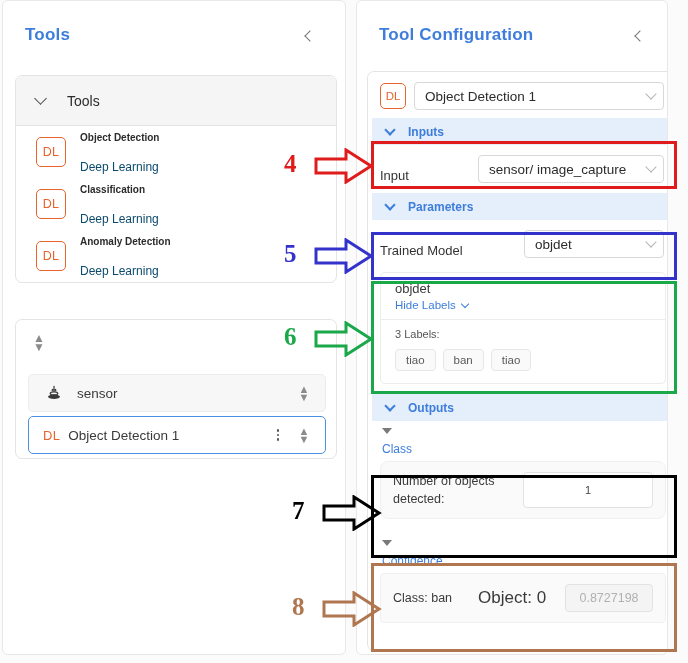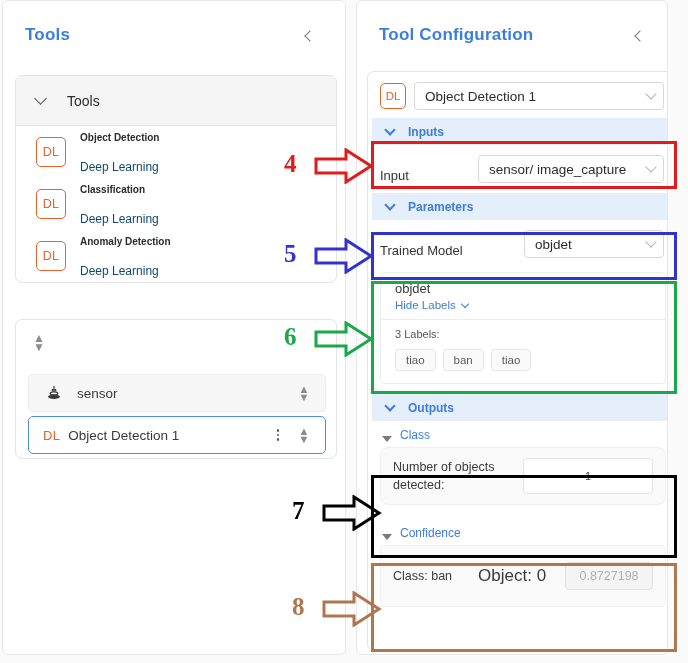--- a/index.html
+++ b/index.html
@@ -237,22 +237,23 @@
   .model-body { border-top: 1px solid #ececec; padding: 8px 14px 12px 14px; }
   .labels-count { font-size: 11px; color: #555; }
   .chips { display: flex; gap: 7px; margin-top: 9px; }
   .chip {
     border: 1px solid #e7e7e7; border-radius: 4px;
     background: #fafafa; color: #5a5a5a;
     font-size: 11.5px; padding: 4px 10px;
   }
 
   .sub-head {
-    display: flex; align-items: flex-end; gap: 8px;
+    display: flex; align-items: flex-start; gap: 8px;
     padding: 7px 0 5px 14px;
+    flex-direction: column;
   }
   .tri { width:0;height:0;border-left:5px solid transparent;border-right:5px solid transparent;
     border-top:6px solid #7a7a7a; }
   .sub-head .lbl { font-size: 12px; color: #3d7ddb; }
 
   .out-box {
     margin: 0 10px 0 12px;
     background: #fafafa;
     border: 1px solid #f0f0f0;
     border-radius: 8px;
@@ -266,21 +267,21 @@
     background: #ffffff;
     width: 130px; height: 36px;
     display:flex; align-items:center; justify-content:center;
     font-size: 11px; color: #444;
   }
   .conf-box {
     margin: 0 10px 0 12px;
     background: #fafafa;
     border: 1px solid #f0f0f0;
     border-radius: 4px;
-    padding: 16px 12px;
+    padding: 10px 12px;
     display: flex; align-items: center;
   }
   .conf-text { font-size: 12.5px; color: #3a3a3a; }
   .conf-obj  { font-size: 17px; color: #3a3a3a; margin-left: 26px; }
   .conf-val {
     margin-left: auto;
     border: 1px solid #e2e2e2; border-radius: 4px;
     background: #f4f4f4;
     width: 88px; height: 28px;
     display:flex; align-items:center; justify-content:center;

